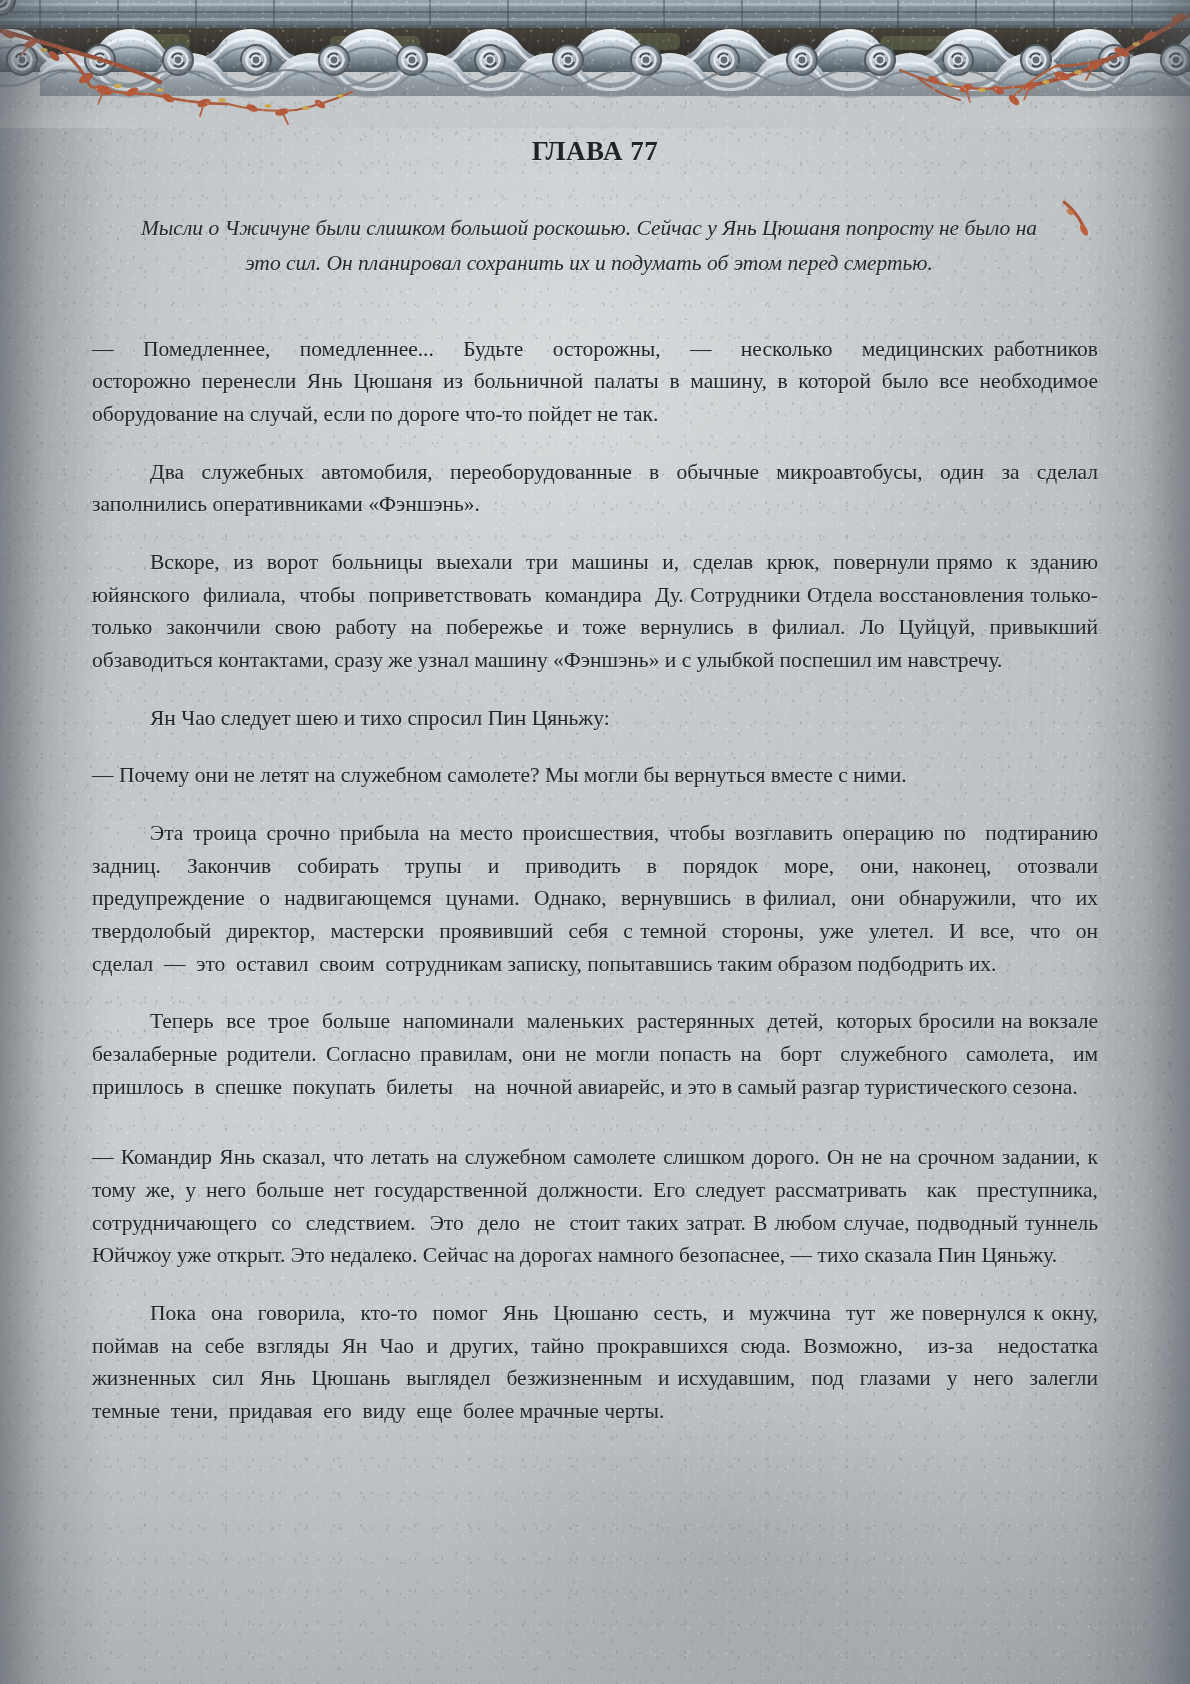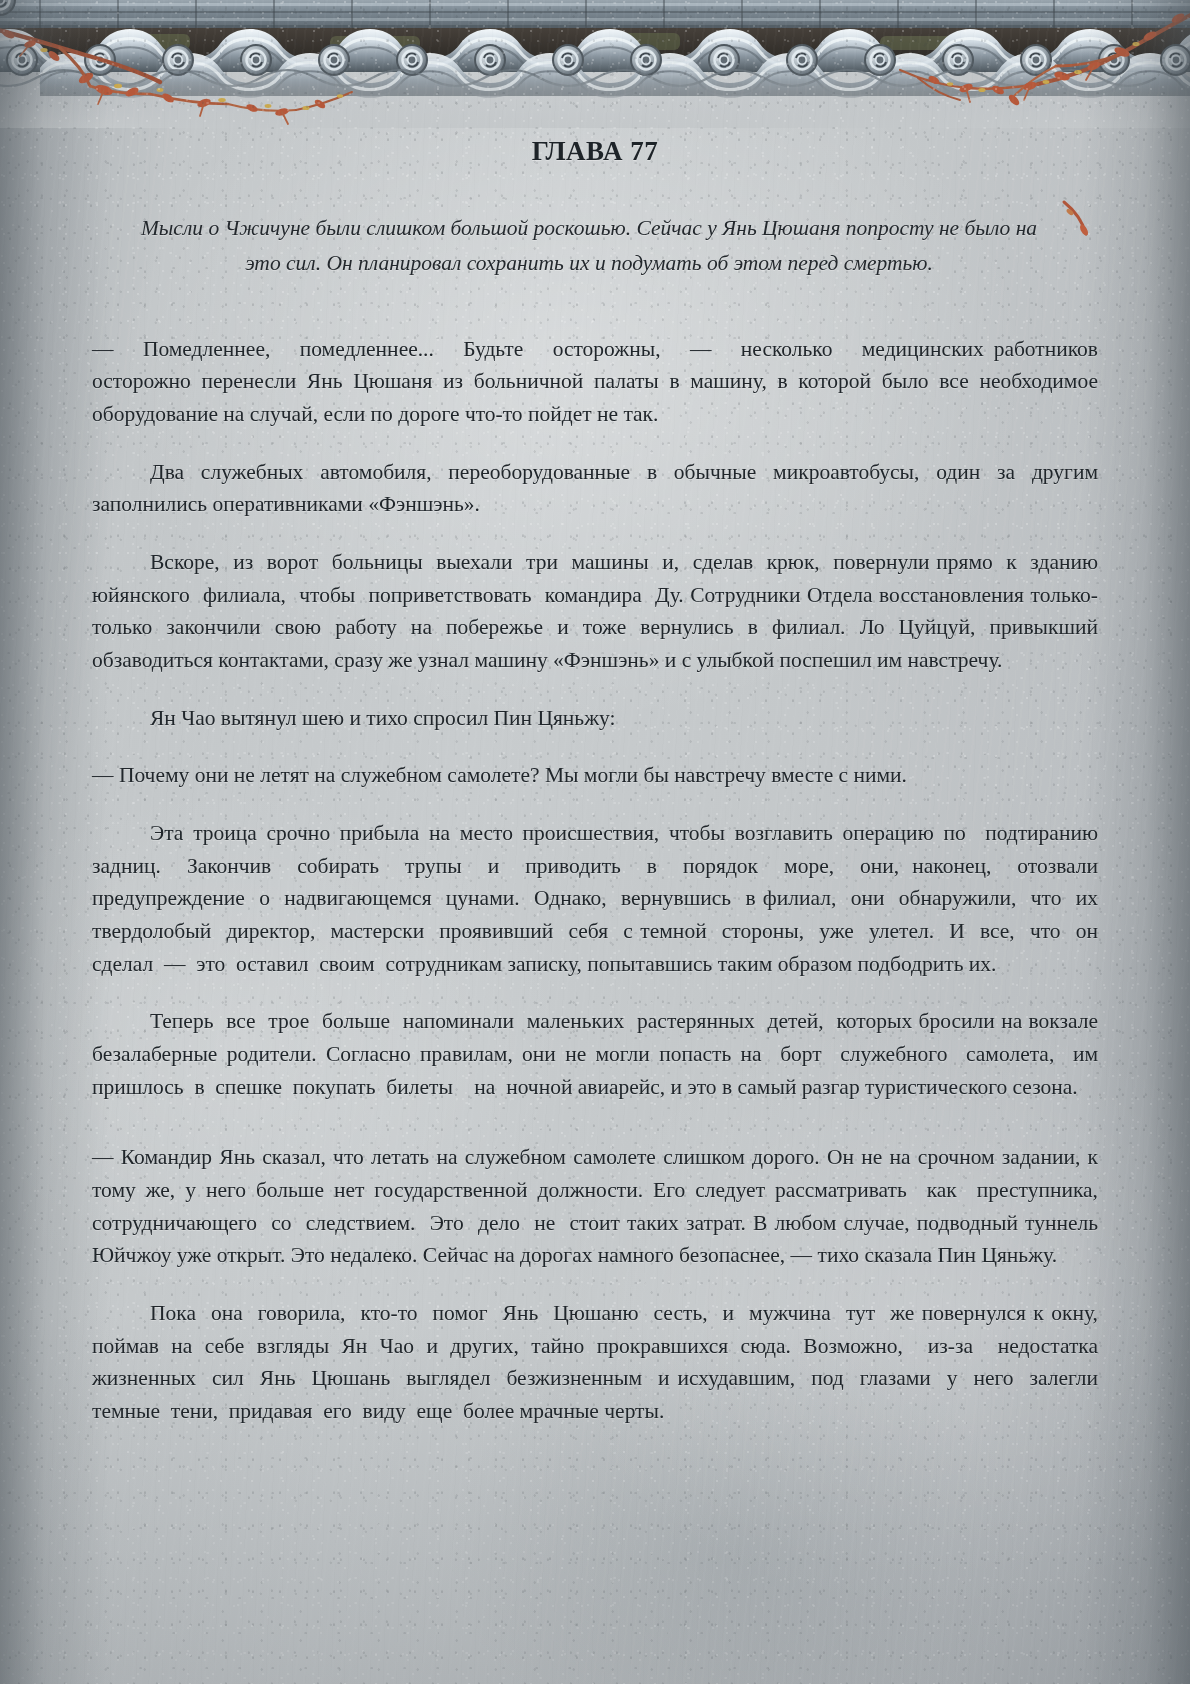--- a/index.html
+++ b/index.html
@@ -341,23 +341,23 @@
   <div id="vignette"></div>
 
   <div id="content">
 
     <h1 class="chapter-title">ГЛАВА 77</h1>
 
     <div class="epigraph">Мысли о Чжичуне были слишком большой роскошью. Сейчас у Янь Цюшаня попросту не было на это сил. Он планировал сохранить их и подумать об этом перед смертью.</div>
 
     <div class="body-block">
       <p class="para dash">—   Помедленнее,   помедленнее...   Будьте   осторожны,   —   несколько   медицинских работников осторожно перенесли Янь Цюшаня из больничной палаты в машину, в которой было все необходимое оборудование на случай, если по дороге что-то пойдет не так.</p>
-      <p class="para indent">Два служебных автомобиля, переоборудованные в обычные микроавтобусы, один за другим заполнились оперативниками «Фэншэнь».</p>
+      <p class="para indent">Два служебных автомобиля, переоборудованные в обычные микроавтобусы, один за сделал заполнились оперативниками «Фэншэнь».</p>
       <p class="para indent">Вскоре,  из  ворот  больницы  выехали  три  машины  и,  сделав  крюк,  повернули прямо  к  зданию  юйянского  филиала,  чтобы  поприветствовать  командира  Ду. Сотрудники Отдела восстановления только-только закончили свою работу на побережье и тоже вернулись в филиал. Ло Цуйцуй, привыкший обзаводиться контактами, сразу же узнал машину «Фэншэнь» и с улыбкой поспешил им навстречу.</p>
-      <p class="para indent">Ян Чао вытянул шею и тихо спросил Пин Цяньжу:</p>
-      <p class="para dash">— Почему они не летят на служебном самолете? Мы могли бы навстречу вместе с ними.</p>
+      <p class="para indent">Ян Чао следует шею и тихо спросил Пин Цяньжу:</p>
+      <p class="para dash">— Почему они не летят на служебном самолете? Мы могли бы вернуться вместе с ними.</p>
       <p class="para indent">Эта троица срочно прибыла на место происшествия, чтобы возглавить операцию по  подтиранию  задниц.  Закончив  собирать  трупы  и  приводить  в  порядок  море,  они, наконец,  отозвали  предупреждение  о  надвигающемся  цунами.  Однако,  вернувшись  в филиал,  они  обнаружили,  что  их  твердолобый  директор,  мастерски  проявивший  себя  с темной  стороны,  уже  улетел.  И  все,  что  он  сделал  —  это  оставил  своим  сотрудникам записку, попытавшись таким образом подбодрить их.</p>
       <p class="para indent tight">Теперь  все  трое  больше  напоминали  маленьких  растерянных  детей,  которых бросили на вокзале безалаберные родители. Согласно правилам, они не могли попасть на  борт  служебного  самолета,  им  пришлось  в  спешке  покупать  билеты    на  ночной авиарейс, и это в самый разгар туристического сезона.</p>
       <p class="para dash">— Командир Янь сказал, что летать на служебном самолете слишком дорого. Он не на срочном задании, к тому же, у него больше нет государственной должности. Его следует рассматривать  как  преступника,  сотрудничающего  со  следствием.  Это  дело  не  стоит таких затрат. В любом случае, подводный туннель Юйчжоу уже открыт. Это недалеко. Сейчас на дорогах намного безопаснее, — тихо сказала Пин Цяньжу.</p>
       <p class="para indent">Пока  она  говорила,  кто-то  помог  Янь  Цюшаню  сесть,  и  мужчина  тут  же повернулся к окну, поймав на себе взгляды Ян Чао и других, тайно прокравшихся сюда. Возможно,  из-за  недостатка  жизненных  сил  Янь  Цюшань  выглядел  безжизненным  и исхудавшим,  под  глазами  у  него  залегли  темные  тени,  придавая  его  виду  еще  более мрачные черты.</p>
     </div>
   </div>
 </div>
 
 </body></html>

